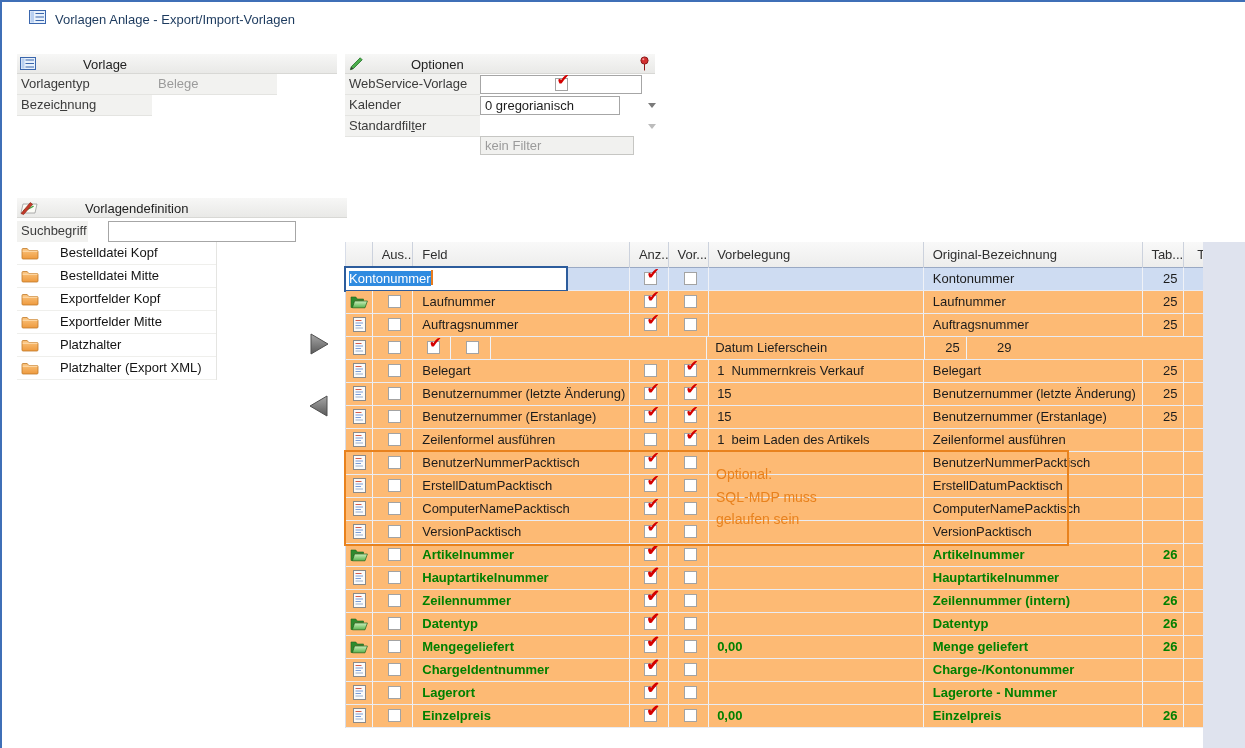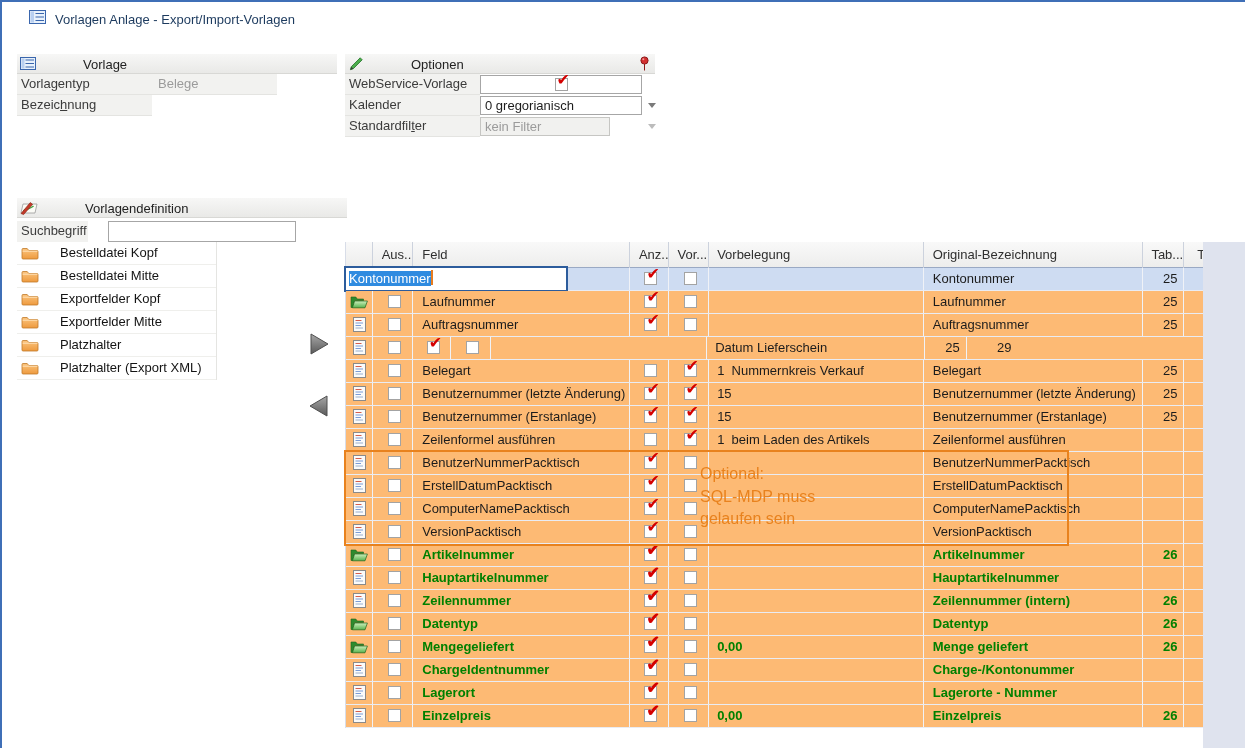--- a/index.html
+++ b/index.html
@@ -77,21 +77,21 @@
   .tc .cb { margin-top:4px; }
   .tc .rowicon { display:inline-block; margin-top:3px; }
 
   
   .editbox { position:absolute; left:-2px; top:-2px; width:224px; height:26px; background:#fff; border:2px solid #2c5c9c; line-height:22px; padding-left:3px; white-space:pre; }
   .editbox .sel { background:#2f8be0; color:#fff; }
   .editbox .caret { display:inline-block; width:2px; height:15px; background:#e87c1e; vertical-align:-2px; }
 
   
   .annotation-box { position:absolute; left:344px; top:450px; width:725px; height:96px; border:2px solid #e8821e; z-index:5; pointer-events:none; }
-  .annotation { position:absolute; left:700px; top:463px; z-index:6; color:#e8821e; font-size:16px; line-height:22.5px; }
+  .annotation { position:absolute; left:716px; top:463px; z-index:6; color:#e8821e; font-size:14px; line-height:22.5px; }
   .annotation span { display:block; }
 
   .right-filler { position:absolute; left:1203px; top:242px; width:42px; height:506px; background:#dfe3ee; }
 </style>
 </head>
 <body>
 
 <div class="edge-top"></div>
 <div class="edge-left"></div>
 
@@ -147,28 +147,28 @@
 <div class="frow" style="left:345px; top:74px; width:310px;">
   <span class="flabel-cell" style="width:135px;">WebService-Vorlage</span>
   <span class="opt-valuebox centered" style="left:135px; width:162px;">
       <span class="cb checked">
         <span class="mark">✔</span>
       </span>
     </span>
 </div>
 <div class="frow" style="left:345px; top:95px; width:320px;">
   <span class="flabel-cell" style="width:135px;">Kalender</span>
-  <span class="opt-valuebox" style="left:135px; width:162px;">
+  <span class="opt-valuebox" style="left:135px; width:140px;">
       <span class="vtext">0 gregorianisch</span>
     </span>
   <span class="dd-arrow" style="left:303px; top:8px;"></span>
 </div>
 <div class="frow" style="left:345px; top:116px; width:320px;">
   <span class="flabel-cell" style="width:135px;"><span>Standardfil</span><span class="mn">t</span><span>er</span></span>
-  <span class="opt-valuebox disabled" style="left:135px; width:130px;">
+  <span class="opt-valuebox disabled" style="left:135px; width:154px;margin-top:19px;">
       <span class="vtext">kein Filter</span>
     </span>
   <span class="dd-arrow disabled" style="left:303px; top:8px;"></span>
 </div>
 
 <div class="ghead" style="left:17px; top:198px; width:330px;">
   <span class="gicon" style="top:2px;">
     <svg width="18" height="16" viewBox="0 0 18 16">
         <path d="M3 4 L17 4 L15 13 L1 13 Z" fill="#fbfbf6" stroke="#9a9a9a" stroke-width="0.8"></path>
         <path d="M3.5 11 C7 8.5 10 9 13.5 6" stroke="#49a649" stroke-width="1.6" fill="none"></path>

